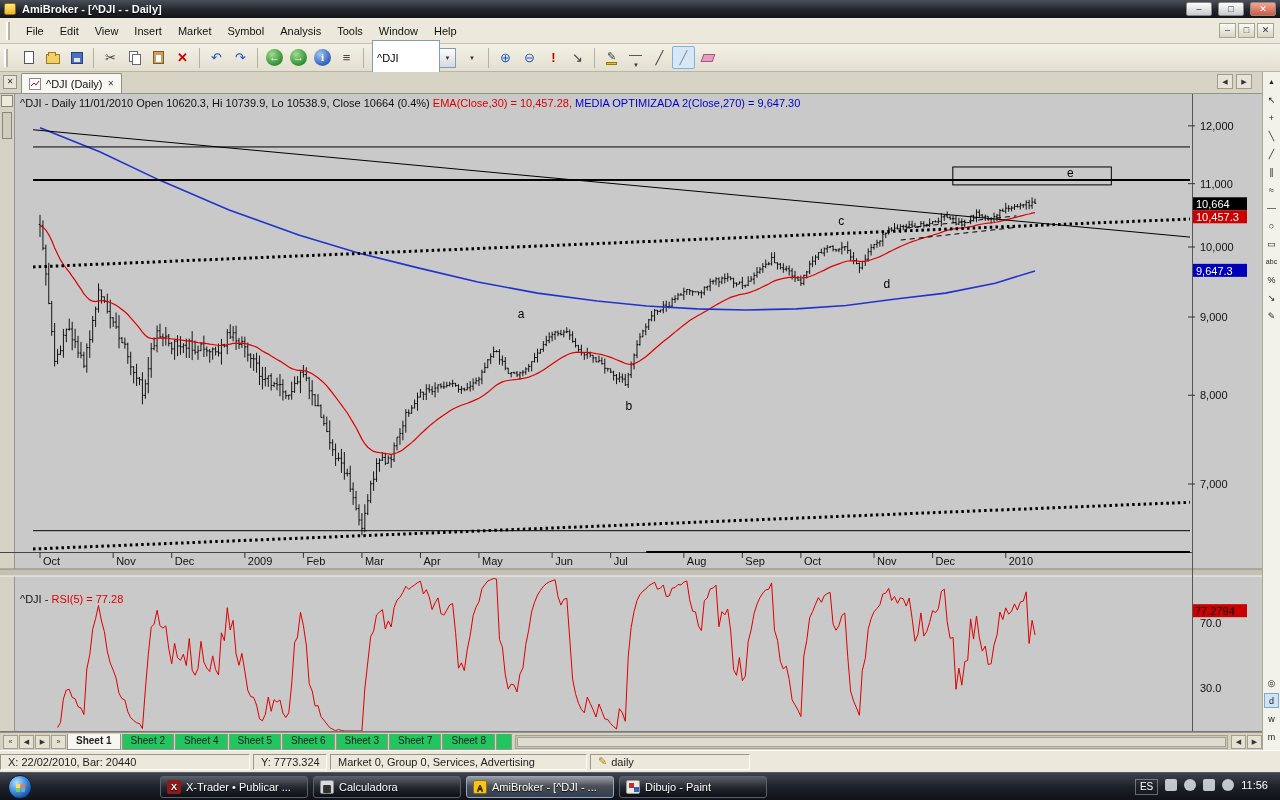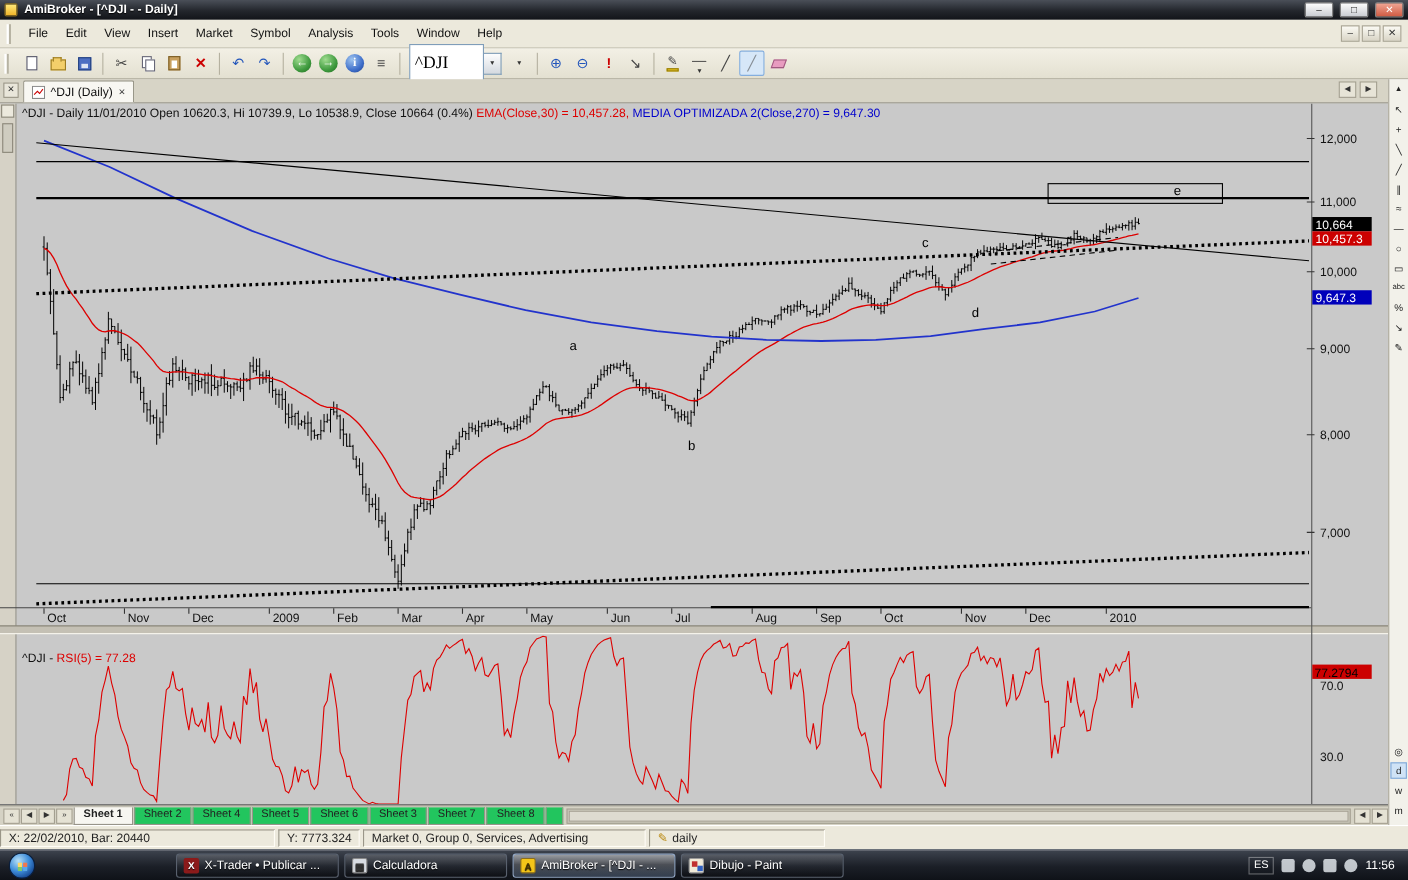--- a/index.html
+++ b/index.html
@@ -42,21 +42,21 @@
   .i-disk{width:12px;height:12px;background:#4d6fc2;border:1px solid #23407e;position:relative}
   .i-disk::after{content:"";position:absolute;left:2px;top:5px;right:2px;bottom:1px;background:#dfe6f2}
   .i-copy{width:9px;height:11px;background:#fff;border:1px solid #667;box-shadow:-3px -3px 0 -1px #fff,-3px -3px 0 0 #667;margin:4px 0 0 4px}
   .i-paste{width:11px;height:13px;background:#c9a05e;border:1px solid #7a5c24;position:relative}
   .i-paste::after{content:"";position:absolute;left:2px;top:3px;right:2px;bottom:1px;background:#fff}
   .i-eraser{width:12px;height:8px;background:#e89cc0;border:1px solid #a05a80;transform:skewX(-20deg)}
   .pencil-wrap{display:flex;flex-direction:column;align-items:center;line-height:10px}
   .color-bar{width:11px;height:3px;background:#e8c317;border:1px solid #917a0e;margin-top:1px}
   .mini-drop{font-size:6px;color:#333;margin-left:1px}
   .combo{display:flex;align-items:center;height:20px;margin:0 3px;flex:none}
-  .combo input{width:68px;height:36px;border:1px solid #7f9db9;font-size:16px;padding:1px 4px;font-family:Liberation Serif, serif;background:#fff}
+  .combo input{width:68px;height:36px;border:1px solid #7f9db9;font-size:11px;padding:1px 4px;font-family:Liberation Sans, sans-serif;background:#fff}
   .combo .drop{width:16px;height:20px;border:1px solid #7f9db9;border-left:none;background:linear-gradient(#fdfdfd,#d4d9e0);
     font-size:6px;display:flex;align-items:center;justify-content:center;color:#333}
 
   
   #tabrow{position:absolute;left:0;top:72px;width:1262px;height:22px;background:#d7d4c6;border-bottom:1px solid #97948a;
     display:flex;align-items:flex-end}
   .paneclose{width:14px;height:14px;margin:0 4px 4px 3px;border:1px solid #979384;background:#e9e6da;font-size:8px;line-height:12px;text-align:center;color:#333}
   .charttab{height:20px;background:#f8f7f2;border:1px solid #918e80;border-bottom:none;display:flex;align-items:center;gap:5px;
     padding:0 7px;border-radius:2px 2px 0 0}
   .charttab .tclose{font-size:8px;color:#444}
@@ -100,21 +100,21 @@
     background:linear-gradient(rgba(255,255,255,.18),rgba(255,255,255,.04) 50%,rgba(0,0,0,.25));
     display:flex;align-items:center;gap:5px;padding:0 6px;color:#fff}
   .taskbtn.active{background:linear-gradient(rgba(255,255,255,.5),rgba(255,255,255,.2) 45%,rgba(130,160,200,.3));border-color:#93a7c4}
   .taskbtn span{overflow:hidden;text-overflow:ellipsis;white-space:nowrap;text-shadow:0 1px 1px #000}
   .tico{width:14px;height:14px;border-radius:2px;flex:none;font-size:9px;line-height:14px;text-align:center;font-weight:bold}
   .tico.xtrader{background:#8b1a1a;color:#fff}
   .tico.calc{background:#d8dce2;color:#333;border:1px solid #888}
   .tico.ami{background:#f5c518;color:#4a3500;border:1px solid #8a6d1d}
   .tico.paint{background:#f0ead8;border:1px solid #999;position:relative}
   .tico.paint::after{content:"";position:absolute;left:2px;top:2px;width:5px;height:5px;background:#c03030;box-shadow:5px 4px 0 #3060c0}
-  #tray{margin-left:auto;display:flex;align-items:center;gap:7px;padding-right:12px;color:#fff}
+  #tray{margin-left:auto;display:flex;gap:7px;padding-right:12px;color:#fff}
   .lang{border:1px solid rgba(255,255,255,.35);padding:0 4px;height:16px;line-height:14px;font-size:10px}
   .trayico{width:12px;height:12px;background:rgba(235,240,245,.8);border-radius:2px}
   .trayico.round{border-radius:50%}
   #clock{font-size:11px}
 
   
   #rightbar{position:absolute;left:1262px;top:72px;width:18px;height:678px;background:#f2f1ea;border-left:1px solid #a9a597;
     display:flex;flex-direction:column;align-items:center;padding:2px 0 6px 0;gap:3px}
   .rtool{width:15px;height:15px;font-size:9px;line-height:14px;text-align:center;color:#222;border:1px solid transparent;flex:none}
   .rtool.tiny{font-size:7px}

